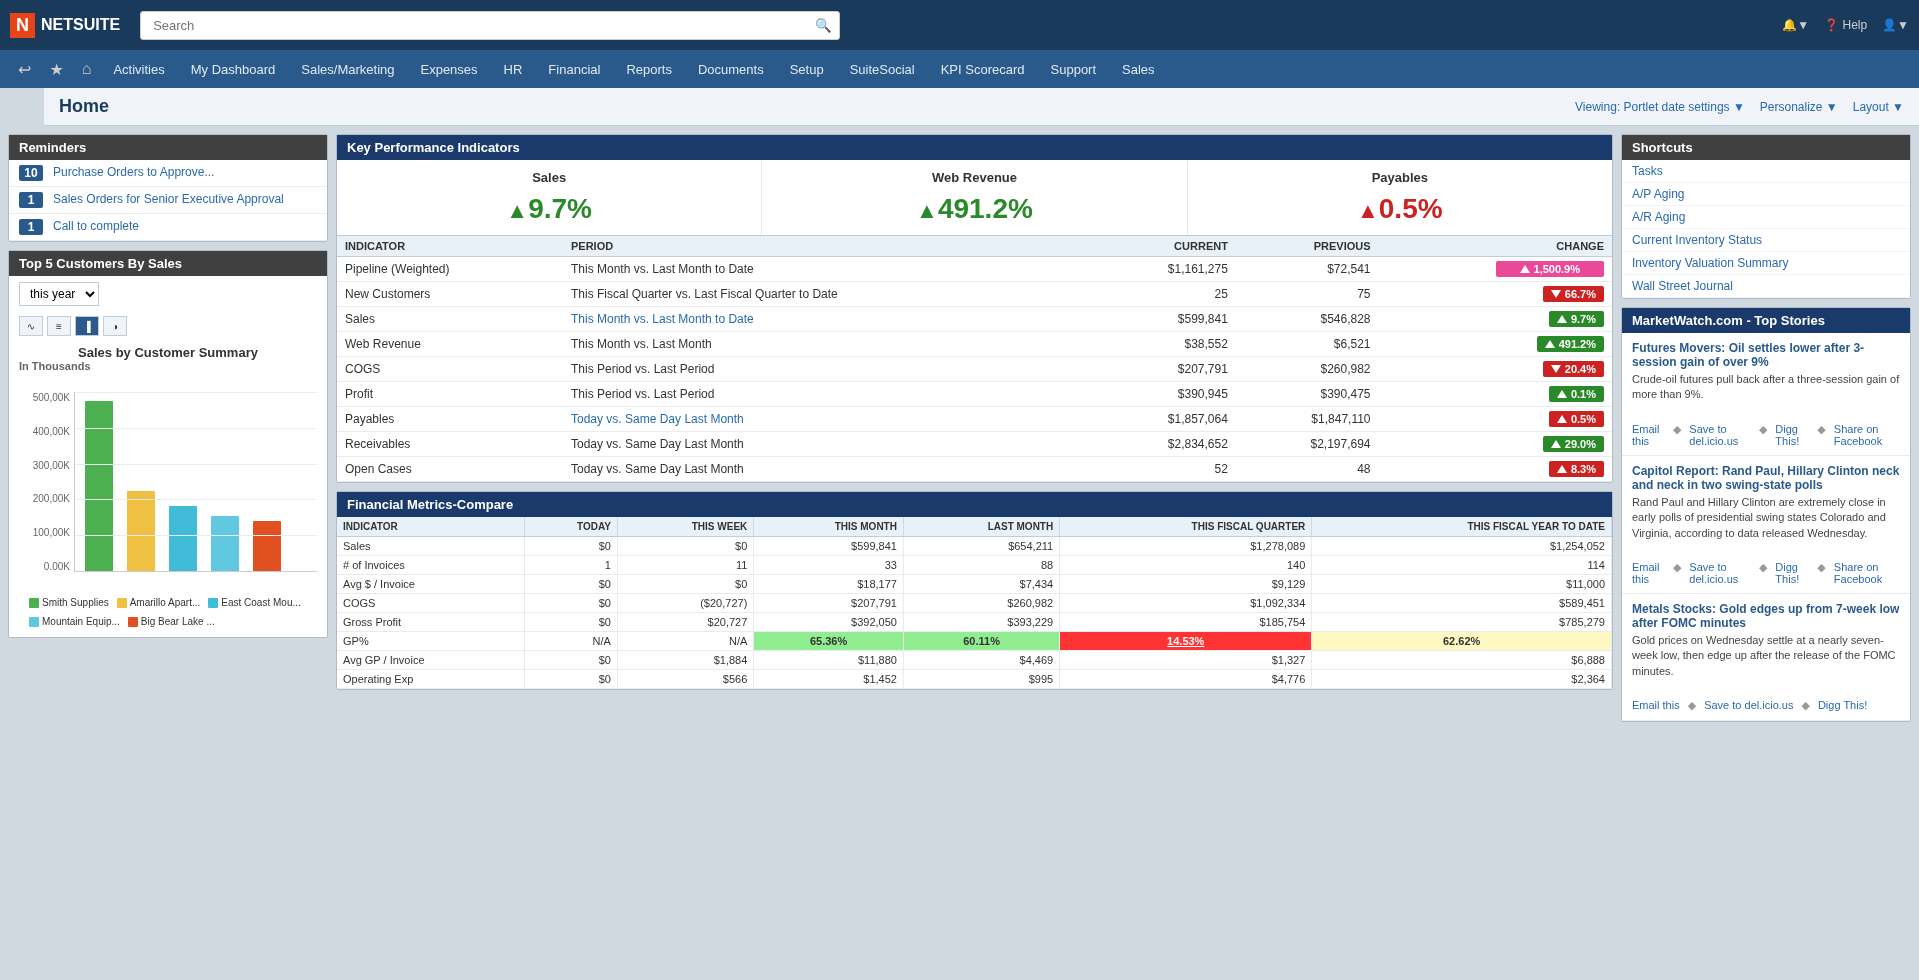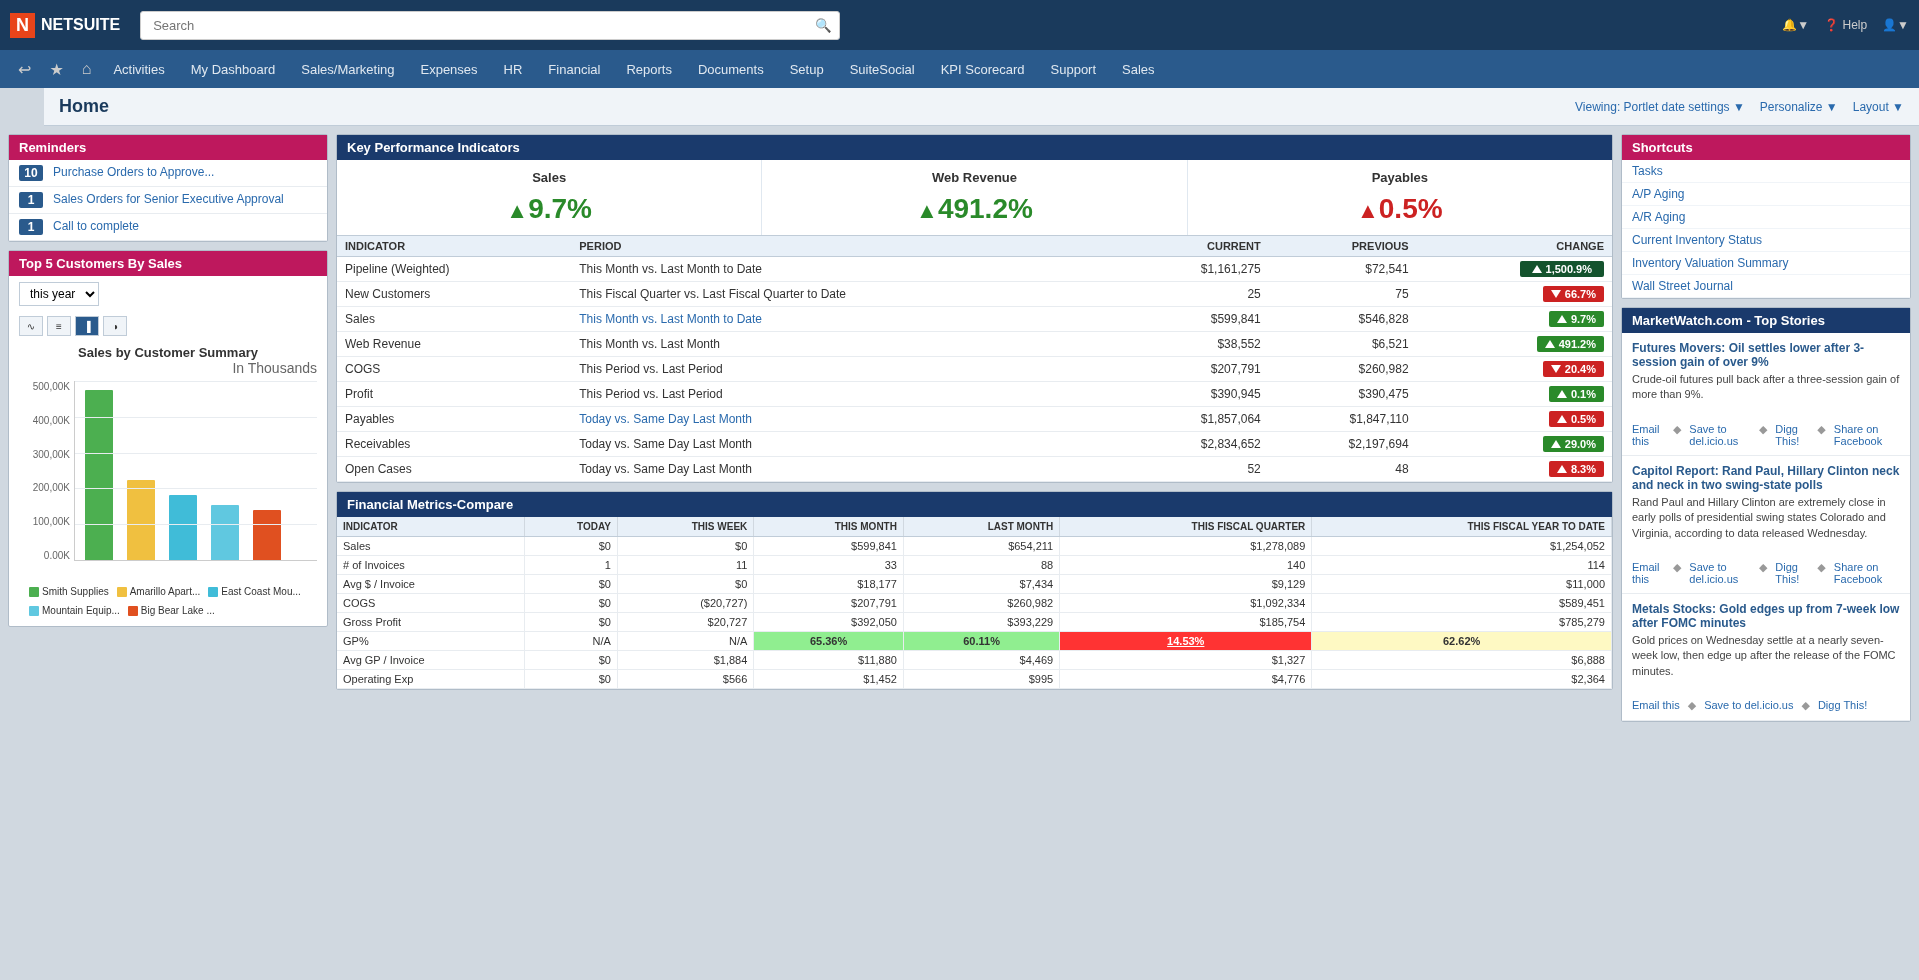--- a/index.html
+++ b/index.html
@@ -33,38 +33,38 @@
     .left-col { width: 320px; flex-shrink: 0; display: flex; flex-direction: column; gap: 8px; overflow-y: auto; }
 
     
     .mid-col { flex: 1; display: flex; flex-direction: column; gap: 8px; overflow-y: auto; }
 
     
     .right-col { width: 290px; flex-shrink: 0; display: flex; flex-direction: column; gap: 8px; overflow-y: auto; }
 
     
     .panel { background: #fff; border: 1px solid #b0bcc8; border-radius: 2px; }
-    .panel-header { background: #be185d; color: #fff; padding: 5px 10px; font-size: 13px; font-weight: bold; }
+    .panel-header { background: #404040; color: #fff; padding: 5px 10px; font-size: 13px; font-weight: bold; }
     .panel-header-blue { background: #1a3a6c; }
 
     
     .reminder-row { display: flex; align-items: flex-start; padding: 5px 10px; border-bottom: 1px solid #e8ecf0; }
     .reminder-count { background: #2a5a8c; color: #fff; min-width: 24px; text-align: center; padding: 1px 4px; margin-right: 10px; font-weight: bold; border-radius: 2px; flex-shrink: 0; }
     .reminder-text { color: #2a6aad; cursor: pointer; font-size: 12px; }
 
     
     .filter-row { padding: 6px 10px; display: flex; align-items: center; gap: 8px; }
     .year-select { border: 1px solid #c0ccd8; padding: 3px 6px; font-size: 12px; background: #fff; cursor: pointer; }
     .chart-type-icons { display: flex; gap: 4px; padding: 4px 10px; }
     .chart-icon { width: 24px; height: 20px; border: 1px solid #c0ccd8; cursor: pointer; display: flex; align-items: center; justify-content: center; font-size: 10px; background: #f0f4f8; }
     .chart-icon.active { background: #2a5a8c; color: #fff; }
     .chart-area { padding: 5px 10px; }
     .chart-title { text-align: center; font-size: 13px; font-weight: bold; color: #333; }
-    .chart-subtitle { text-align: right; font-size: 14px; color: #666; }
-    .bar-chart-container { position: relative; height: 200px; margin-top: 5px; }
+    .chart-subtitle { text-align: left; font-size: 11px; color: #666; font-weight: bold; }
+    .bar-chart-container { position: relative; height: 200px; margin-top: 20px; }
     .bar { width: 28px; border-radius: 1px 1px 0 0; }
     .chart-legend { display: flex; flex-wrap: wrap; gap: 8px; padding: 5px 10px; font-size: 10px; }
     .legend-item { display: flex; align-items: center; gap: 3px; }
     .legend-dot { width: 10px; height: 10px; border-radius: 1px; flex-shrink: 0; }
 
     
     .kpi-summary { display: flex; gap: 0; border-bottom: 1px solid #c0ccd8; }
     .kpi-col { flex: 1; text-align: center; padding: 10px; border-right: 1px solid #e0e8f0; }
     .kpi-col:last-child { border-right: none; }
     .kpi-label { font-size: 13px; font-weight: bold; color: #333; margin-bottom: 8px; }
@@ -281,21 +281,21 @@
             <th class="right">CHANGE</th>
           </tr>
         </thead>
         <tbody id="kpi-tbody">
         <tr>
     <td>Pipeline (Weighted)</td>
     <td>This Month vs. Last Month to Date</td>
     <td class="right">$1,161,275</td>
     <td class="right">$72,541</td>
     <td class="right">
-      <span style="display:inline-flex;align-items:center;gap:4px;padding:2px 12px;border-radius:2px;color:#fff;font-size:11px;font-weight:bold;background:#14532d;"><span style="display:inline-block;width:0;height:0;border-left:5px solid transparent;border-right:5px solid transparent;border-bottom:8px solid #fff;"></span>1,500.9%</span>
+      <span style="display:inline-flex;align-items:center;gap:4px;padding:2px 24px;border-radius:2px;color:#fff;font-size:11px;font-weight:bold;background:#ec4899;"><span style="display:inline-block;width:0;height:0;border-left:5px solid transparent;border-right:5px solid transparent;border-bottom:8px solid #fff;"></span>1,500.9%</span>
     </td>
   </tr>
             <tr>
     <td>New Customers</td>
     <td>This Fiscal Quarter vs. Last Fiscal Quarter to Date</td>
     <td class="right">25</td>
     <td class="right">75</td>
     <td class="right">
       <span style="display:inline-flex;align-items:center;gap:4px;padding:2px 8px;border-radius:2px;color:#fff;font-size:11px;font-weight:bold;background:#cc2222;"><span style="display:inline-block;width:0;height:0;border-left:5px solid transparent;border-right:5px solid transparent;border-top:8px solid #fff;"></span>66.7%</span>
     </td>

